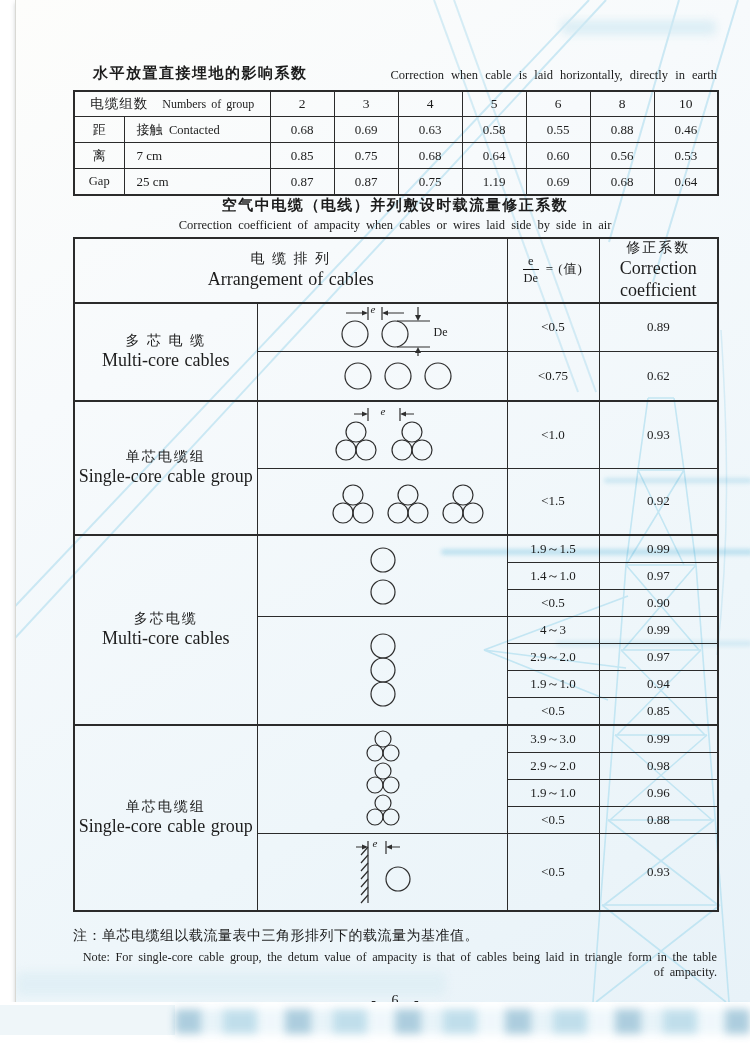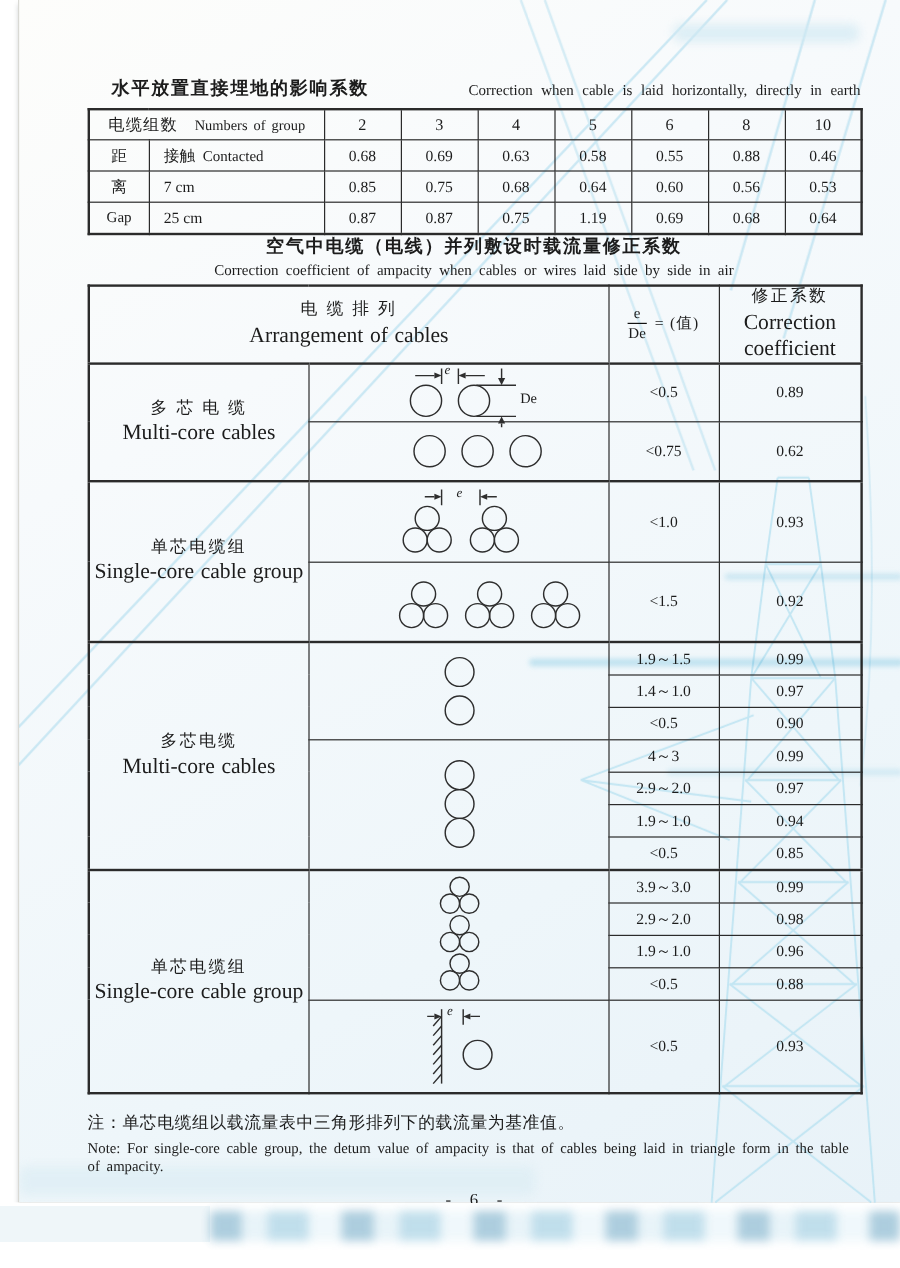--- a/index.html
+++ b/index.html
@@ -65,21 +65,21 @@
   .cablabel .zh{letter-spacing:2px;}
   .grp>td{border-top:2px solid #2b2b2b;}
   .r26>td{height:26px;text-align:center;}
   .diag{vertical-align:middle;}
   .dwrap{position:relative;width:250px;margin:0 auto;}
   .dwrap svg{display:block;overflow:visible;}
   .dlab{position:absolute;font-size:11px;line-height:1;font-style:italic;}
   .dlab.rm{font-style:normal;font-size:12px;}
   .notes{margin-top:15px;}
   .note-zh{font-size:14px;letter-spacing:.5px;}
-  .note-en{font-size:12.3px;margin-top:5px;word-spacing:2.5px;}
+  .note-en{font-size:12.3px;margin-top:5px;word-spacing:2.5px;text-align:right;}
   .pagenum{margin-top:13px;text-align:center;font-size:14px;word-spacing:12px;}
   svg .ln{stroke:#2e2e2e;stroke-width:1.2;fill:none;}
   svg .ah{fill:#2e2e2e;stroke:none;}
 </style>
 </head>
 <body>
 
 <div class="sheet">
 
   <svg class="wm" width="735" height="1002" viewBox="0 0 735 1002">

